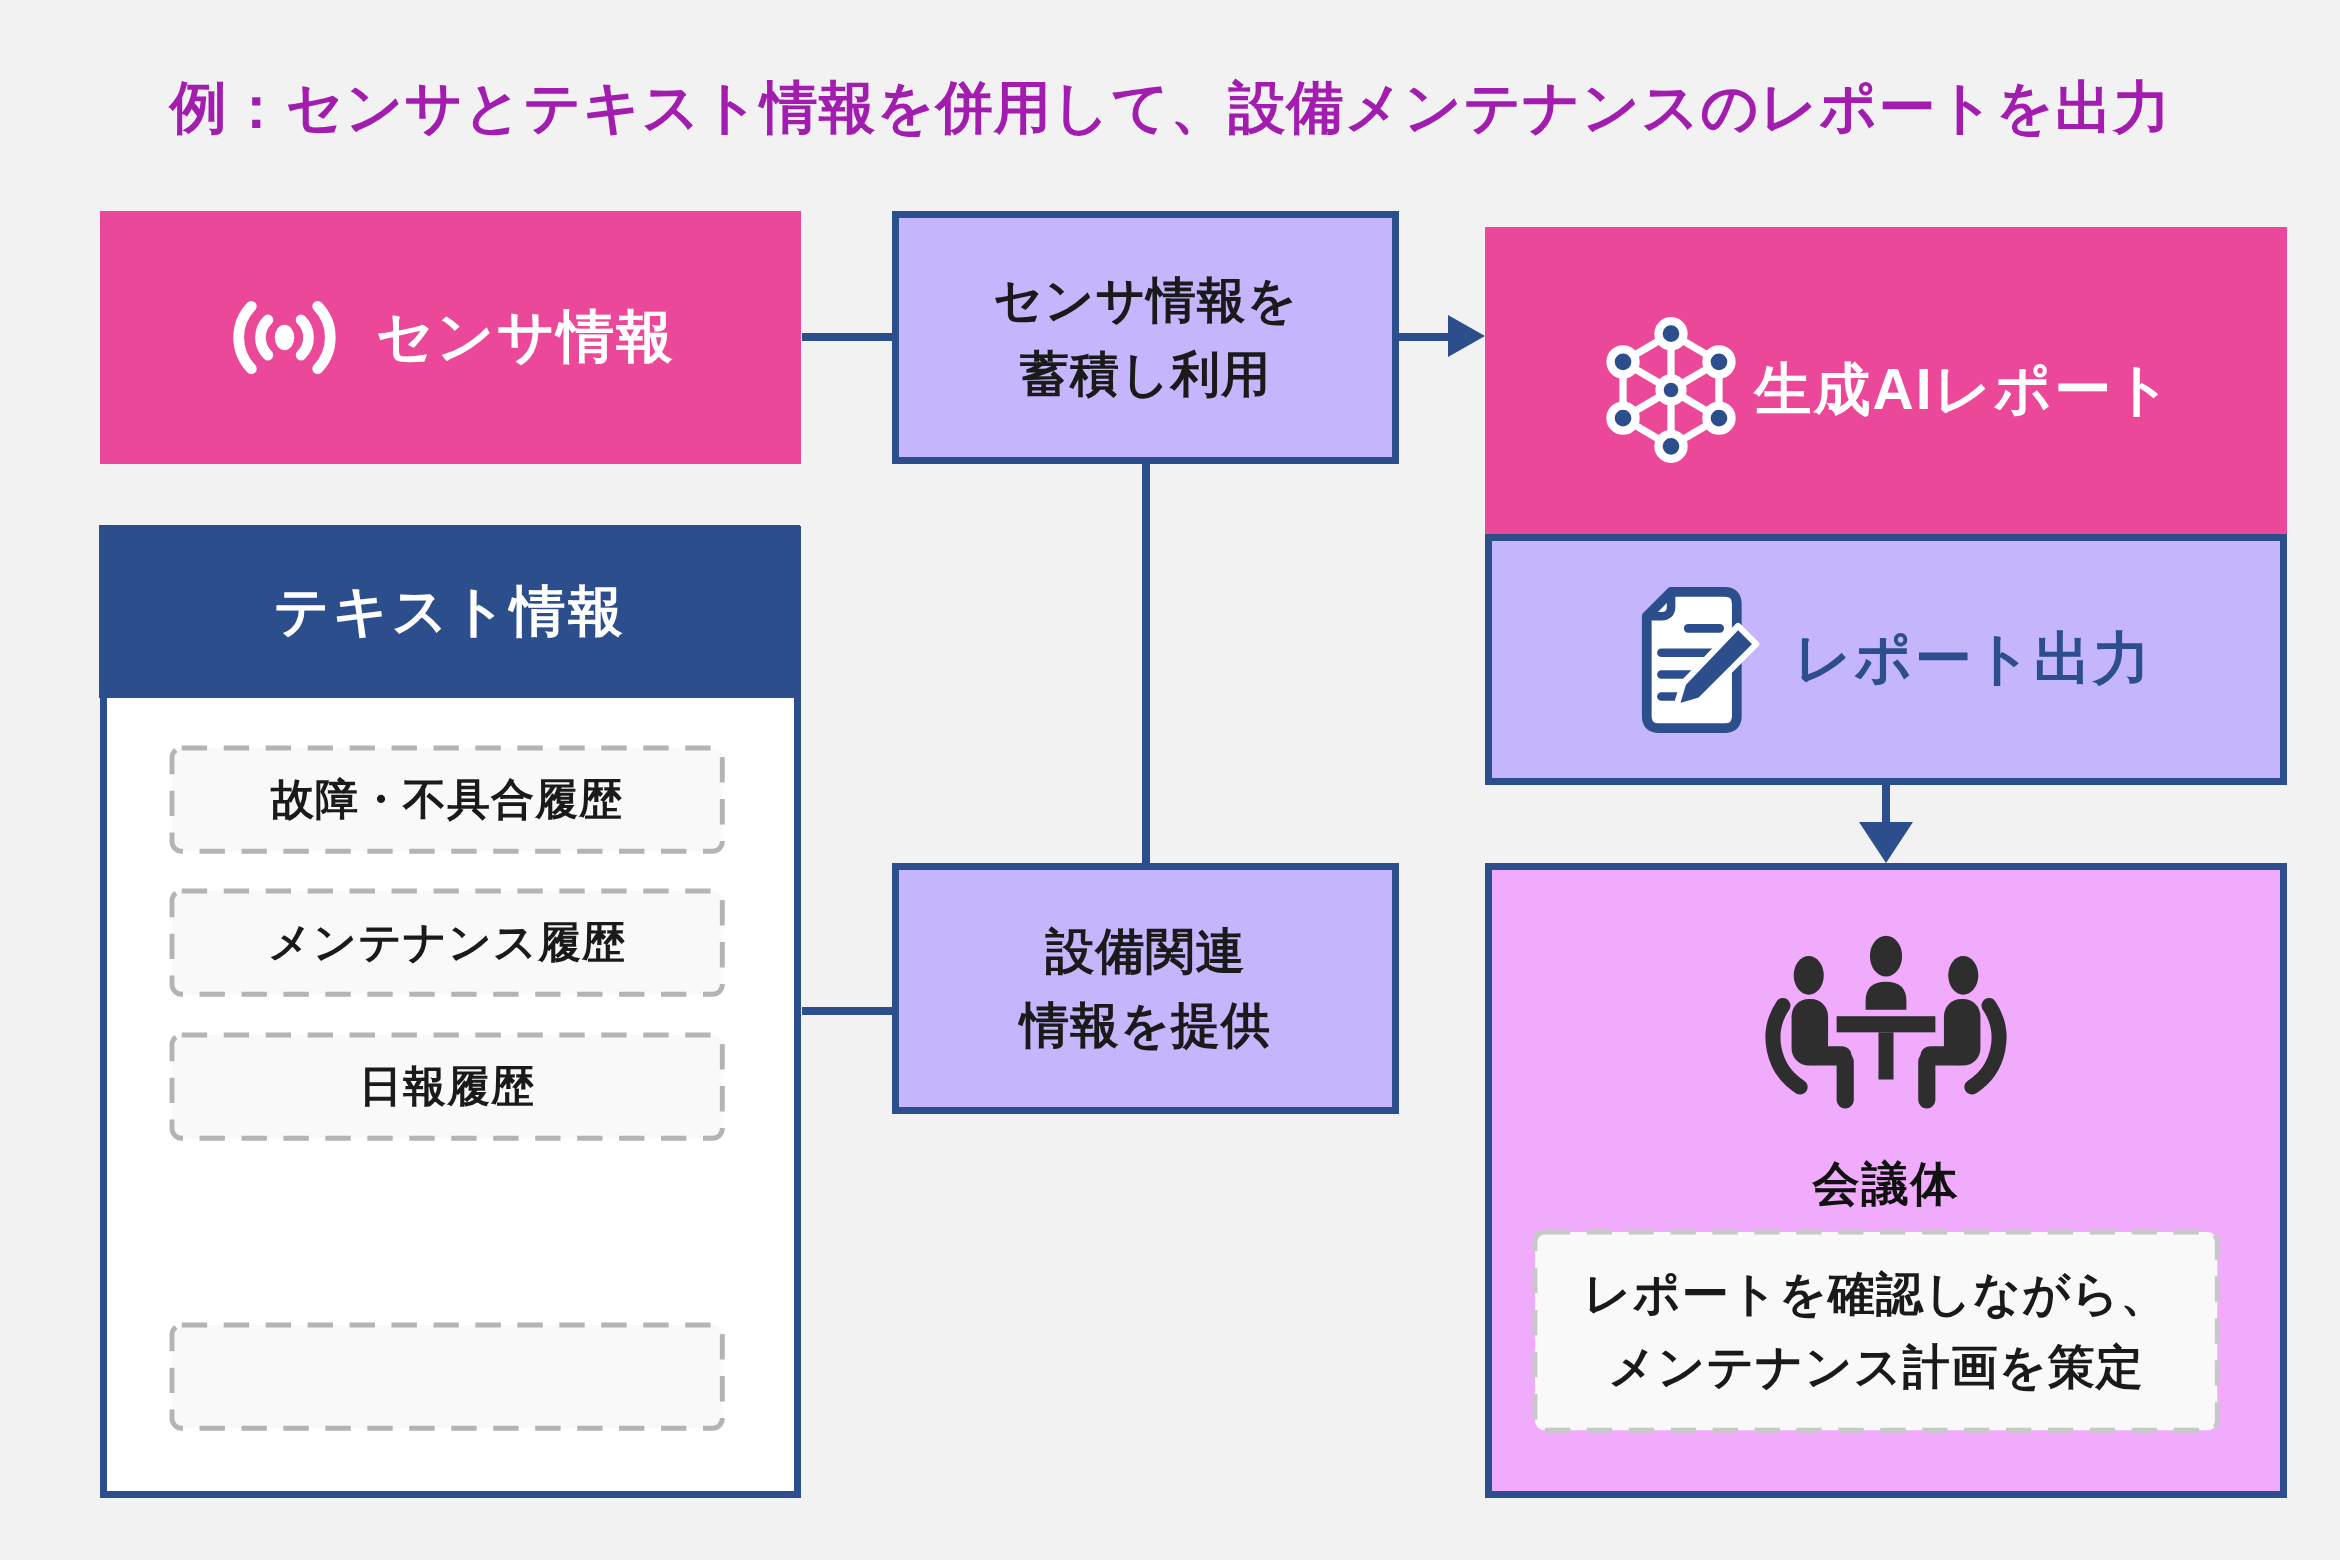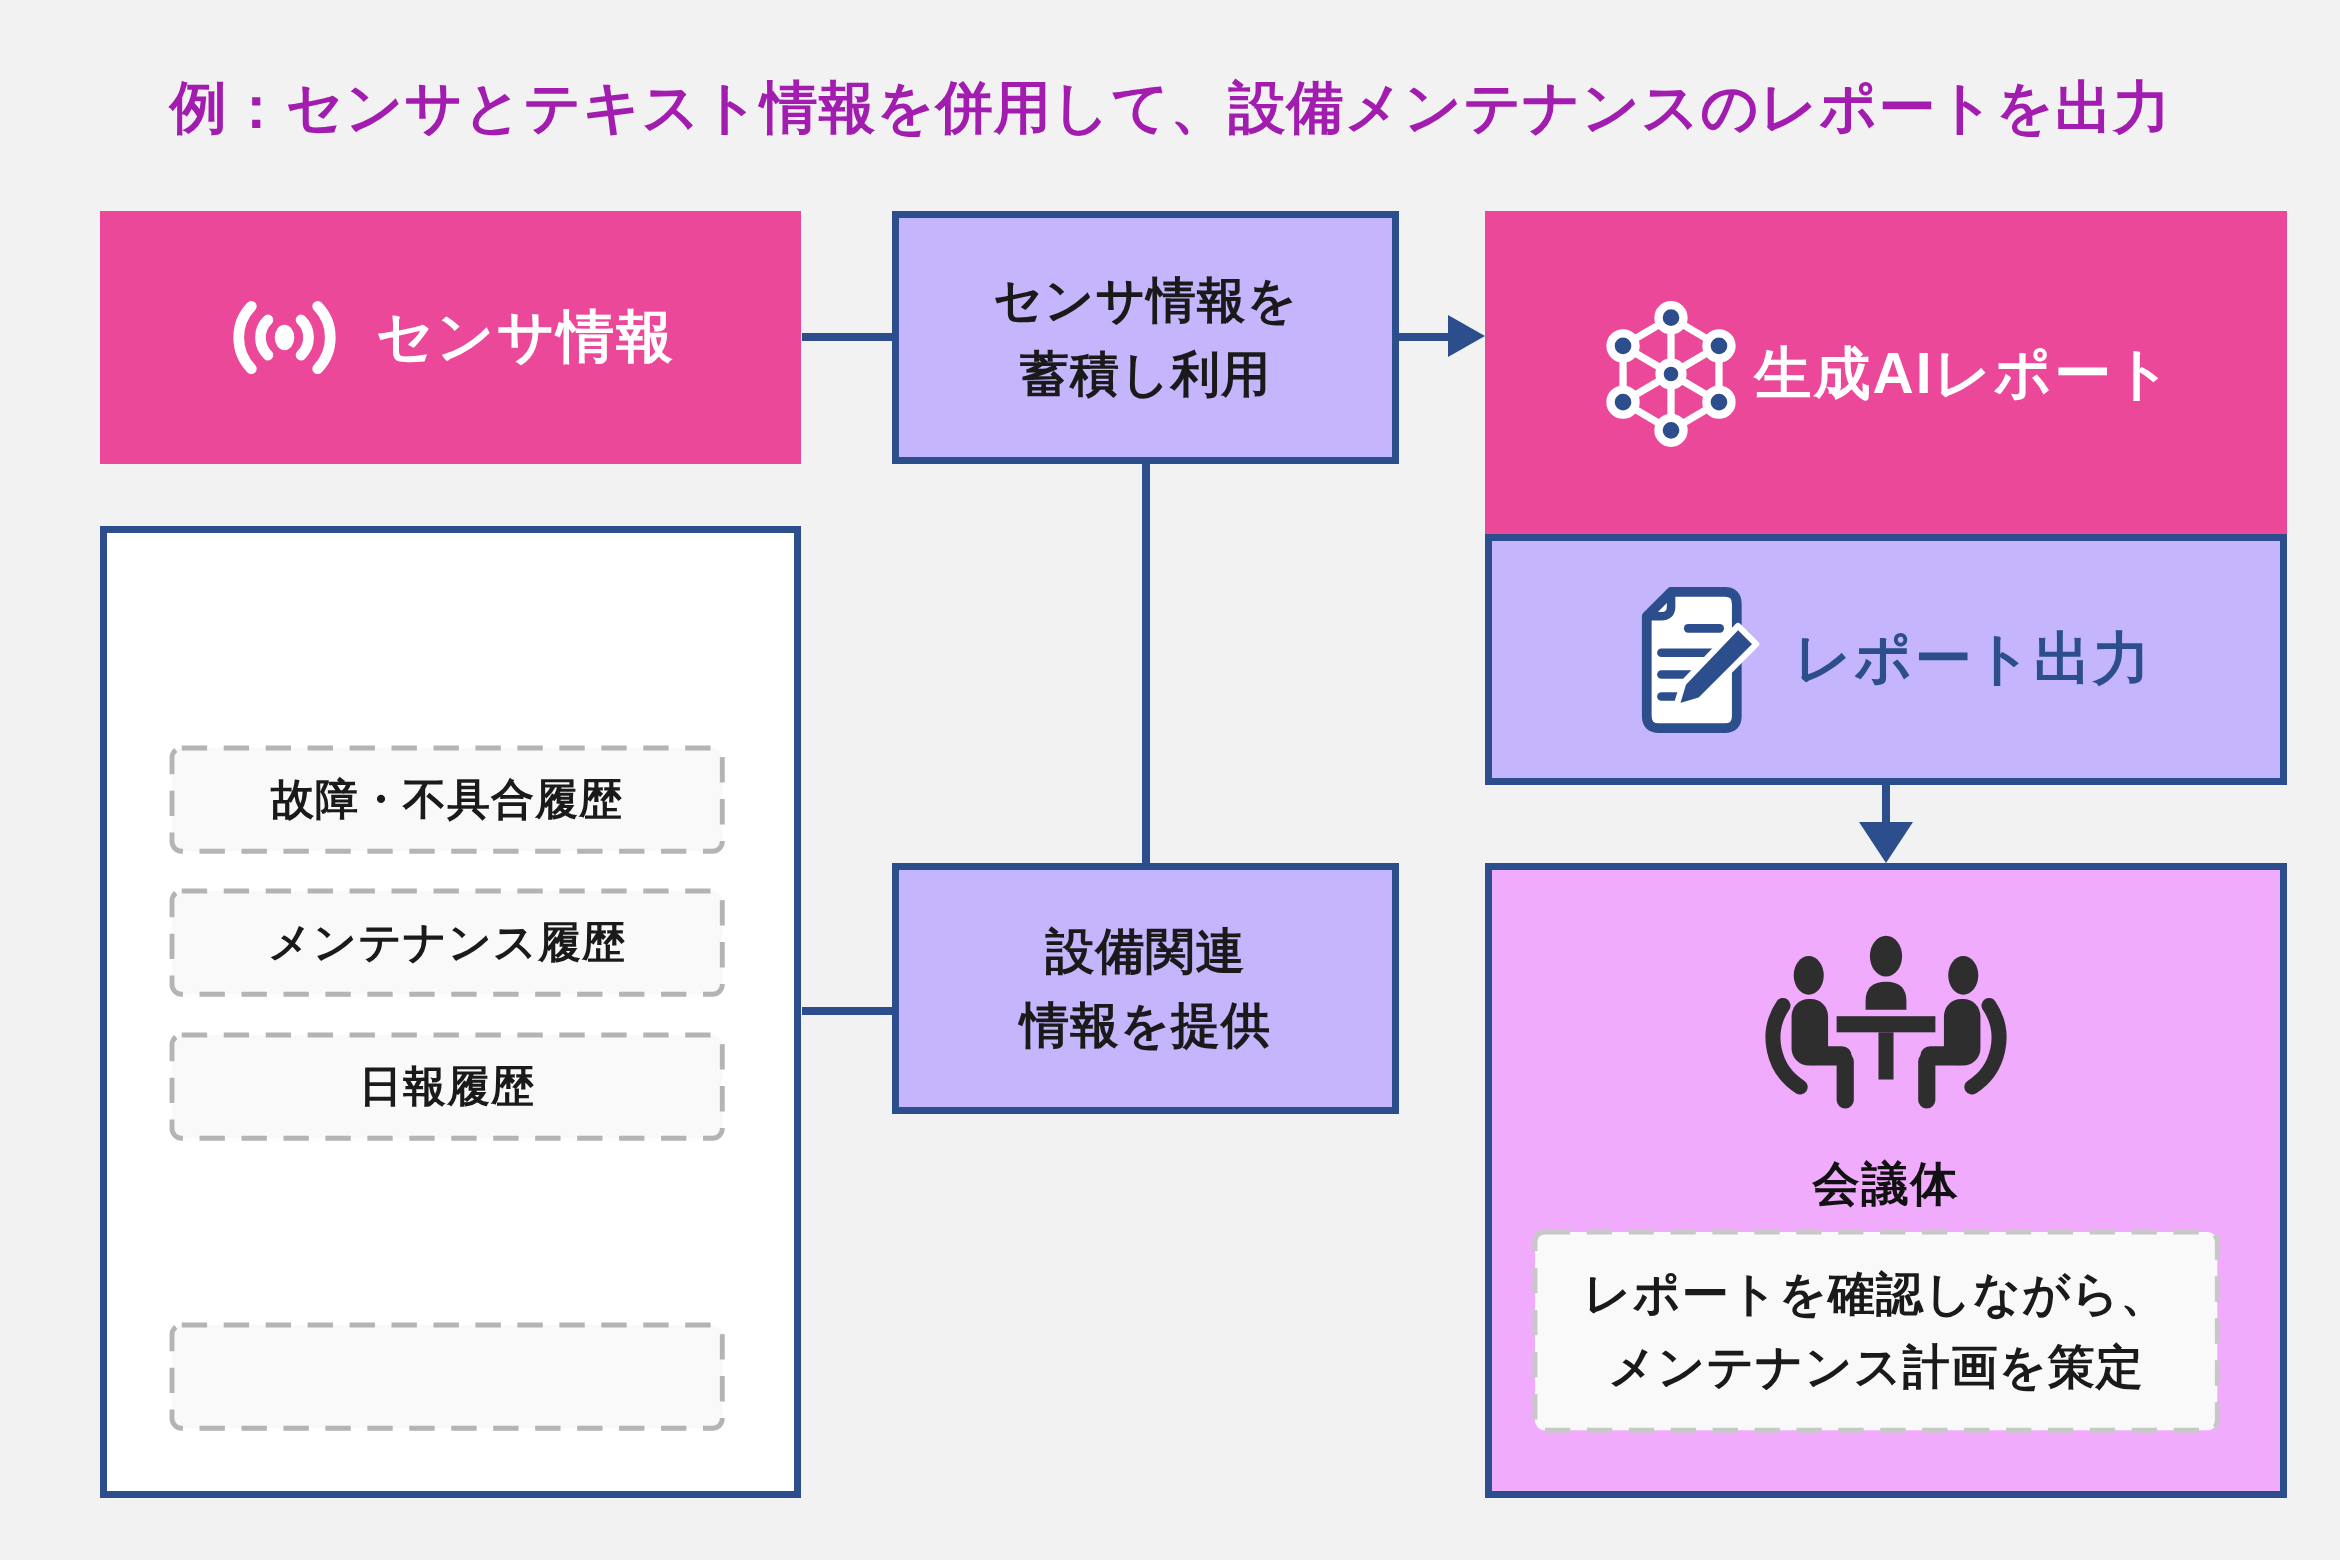--- a/index.html
+++ b/index.html
@@ -11,21 +11,21 @@
 
   .solid-box{position:absolute;background:#ec4899;display:flex;align-items:center;justify-content:center;gap:33px;}
   .outline-box{position:absolute;background:#c4b5fd;border:7.8px solid #2d4e8c;box-sizing:border-box;
                display:flex;align-items:center;justify-content:center;}
   .solid-box .box-label{color:#ffffff;font-size:57px;font-weight:700;letter-spacing:2px;}
   .flow-text{font-size:49px;font-weight:600;color:#1a1a1a;text-align:center;
              white-space:pre-line;line-height:1.5;letter-spacing:1px;}
 
   .sensor-box{left:100px;top:211px;width:701px;height:253px;}
   .accumulate-box{left:892px;top:211px;width:507px;height:253px;}
-  .genai-box{left:1485px;top:211px;width:802px;height:326px;gap:10px;}
+  .genai-box{left:1485px;top:227px;width:802px;height:326px;gap:10px;}
   .provide-box{left:892px;top:863px;width:507px;height:251px;}
 
   .report-box{left:1485px;top:534px;width:802px;height:251px;gap:28px;}
   .report-box .box-label{color:#2d4e8c;font-size:57px;font-weight:700;letter-spacing:2px;}
 
   .connector{position:absolute;background:#2d4e8c;}
   .conn-sensor-accumulate{left:802px;top:333px;width:91px;height:7.8px;}
   .conn-accumulate-genai{left:1399px;top:333px;width:51px;height:7.8px;}
   .arrow-right{position:absolute;left:1448px;top:315px;width:0;height:0;
                border-left:37px solid #2d4e8c;border-top:21.5px solid transparent;border-bottom:21.5px solid transparent;}
@@ -124,20 +124,21 @@
           <circle cx="24" cy="97" r="12"></circle>
           <circle cx="24" cy="43" r="12"></circle>
           <circle cx="70" cy="70" r="11"></circle>
         </g>
       </svg>
     </span>
     <span class="box-label">生成AIレポート</span>
   </div>
 
   <div class="text-info-panel">
+    <div class="panel-header">テキスト情報</div>
 
     <div class="dashed-item item-1">
       <svg class="dash-svg" preserveAspectRatio="none" viewBox="0 0 564 106" width="550" height="103">
           <rect></rect>
         </svg>
       <span class="item-label">故障・不具合履歴</span>
     </div>
     <div class="dashed-item item-2">
       <svg class="dash-svg" preserveAspectRatio="none" viewBox="0 0 564 106" width="550" height="103">
           <rect></rect>

